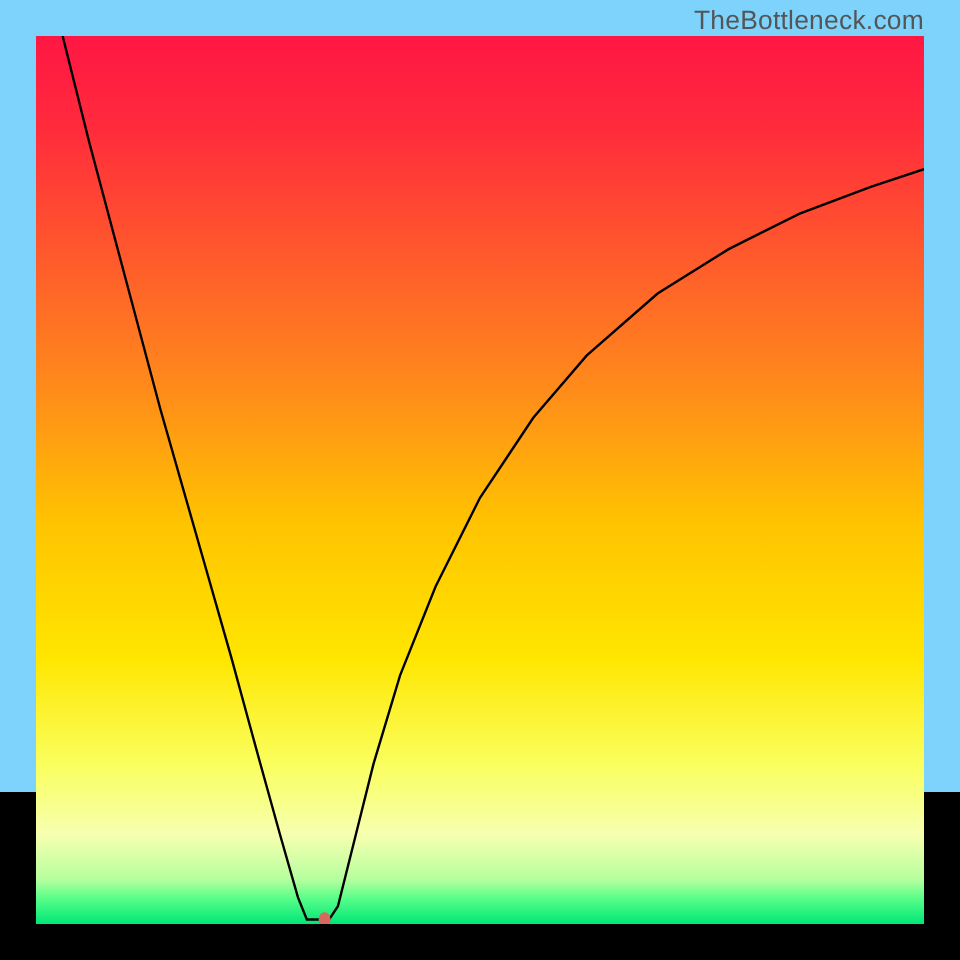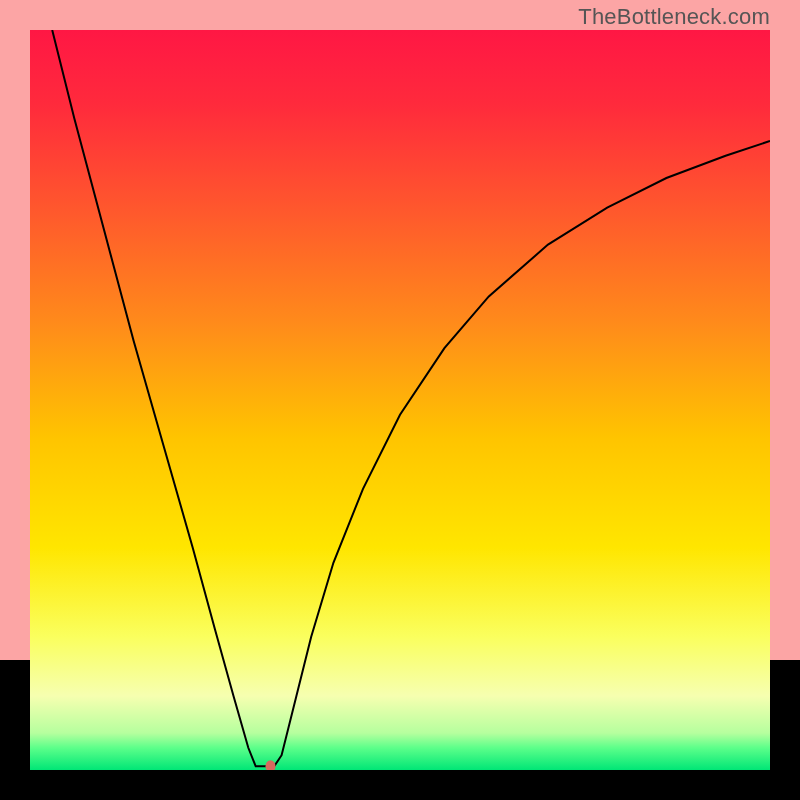--- a/index.html
+++ b/index.html
@@ -10,21 +10,21 @@
     position: relative;
     font-family: Arial, sans-serif;
     overflow: hidden;
   }
   .frame {
     position: absolute;
     top: 0;
     left: 0;
     width: 800px;
     height: 660px;
-    background: #fca5a5;
+    background: #7dd3fc;
   }
   .plot {
     position: absolute;
     top: 30px;
     left: 30px;
     width: 740px;
     height: 740px;
   }
   .watermark {
     position: absolute;

